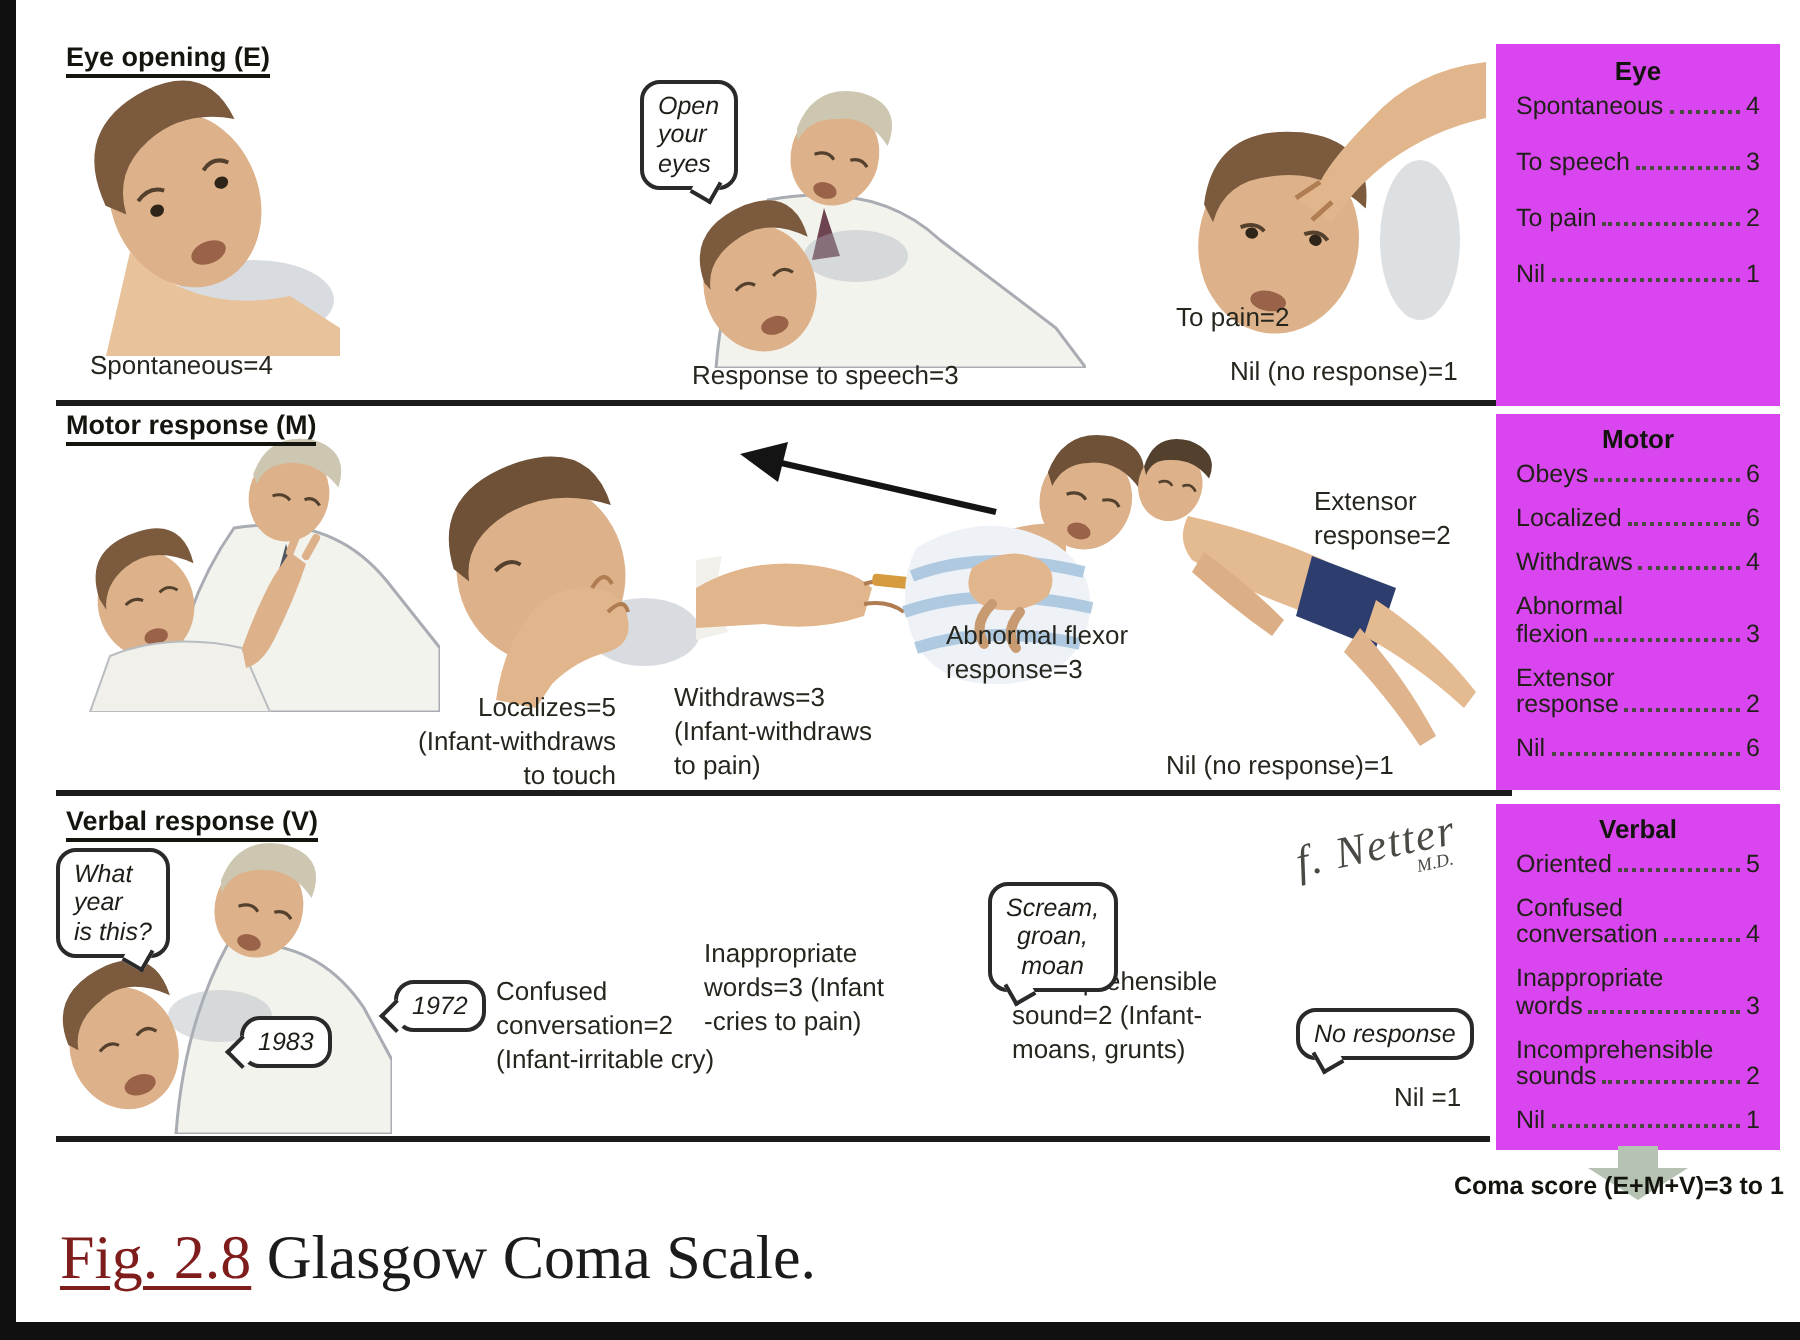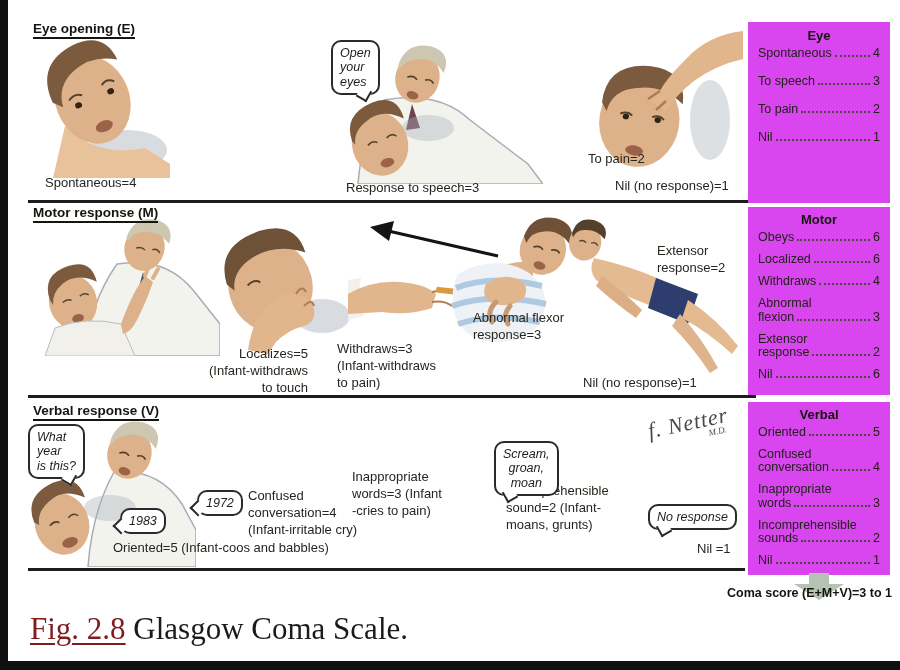--- a/index.html
+++ b/index.html
@@ -80,21 +80,21 @@
     </g>
     <path d="M94 68 L102 92 L88 94 Z" fill="#6e4450"></path>
     <ellipse cx="110" cy="92" rx="26" ry="13" fill="#a9b2ba" opacity="0.4"></ellipse>
     <g transform="rotate(-16 62 108)">
       <ellipse cx="62" cy="108" rx="28" ry="32" fill="#ddb28a"></ellipse>
       <path d="M36 98 Q34 70 66 66 Q92 64 92 90 Q74 74 56 82 Q40 88 38 102 Z" fill="#7b5a3d"></path>
       <path d="M50 106 q6 -4 10 0 M70 104 q6 -4 10 1" stroke="#53412e" stroke-width="1.6" fill="none"></path>
       <ellipse cx="64" cy="128" rx="7" ry="4.5" fill="#9a6248"></ellipse>
     </g>
   </svg>
-  <div class="bubble tail-br" style="left:320px;top:40px;margin-left:11px;">
+  <div class="bubble tail-br" style="left:320px;top:40px;">
     <div>Open</div>
     <div>your</div>
     <div>eyes</div>
   </div>
   <div class="lbl" style="left:346px;top:180px;">Response to speech=3</div>
 
   <svg class="ill" style="left:548px;top:25px;" width="195" height="162" viewBox="0 0 195 162">
     <ellipse cx="162" cy="95" rx="20" ry="40" fill="#a9b2ba" opacity="0.4"></ellipse>
     <g transform="rotate(10 92 92)">
       <ellipse cx="92" cy="96" rx="40" ry="46" fill="#ddb28a"></ellipse>
@@ -309,31 +309,30 @@
   <div class="bubble tail-br" style="left:28px;top:424px;">
     <div>What</div>
     <div>year</div>
     <div>is this?</div>
   </div>
   <div class="bubble tail-l" style="left:120px;top:508px;">1983</div>
   <div class="bubble tail-l" style="left:197px;top:490px;">1972</div>
 
   <div class="lbl" style="left:248px;top:488px;">
     <div>Confused</div>
-    <div>conversation=4</div>
+    <div>conversation=2</div>
     <div>(Infant-irritable cry)</div>
   </div>
 
   <div class="lbl" style="left:352px;top:469px;">
     <div>Inappropriate</div>
     <div>words=3 (Infant</div>
     <div>-cries to pain)</div>
   </div>
 
-  <div class="lbl" style="left:113px;top:540px;">Oriented=5 (Infant-coos and babbles)</div>
 
   <div class="bubble tail-bl" style="left:494px;top:441px;text-align:center;">
     <div>Scream,</div>
     <div>groan,</div>
     <div>moan</div>
   </div>
   <div class="lbl" style="left:506px;top:483px;">
     <div>Incomprehensible</div>
     <div>sound=2 (Infant-</div>
     <div>moans, grunts)</div>

